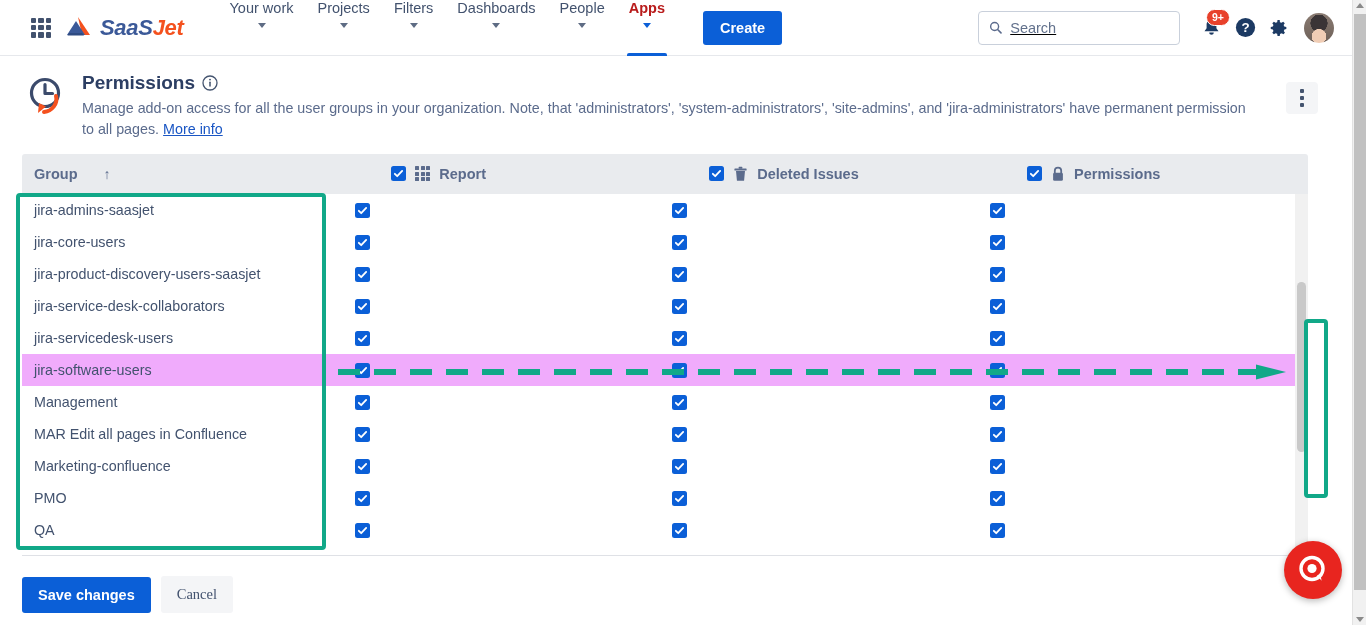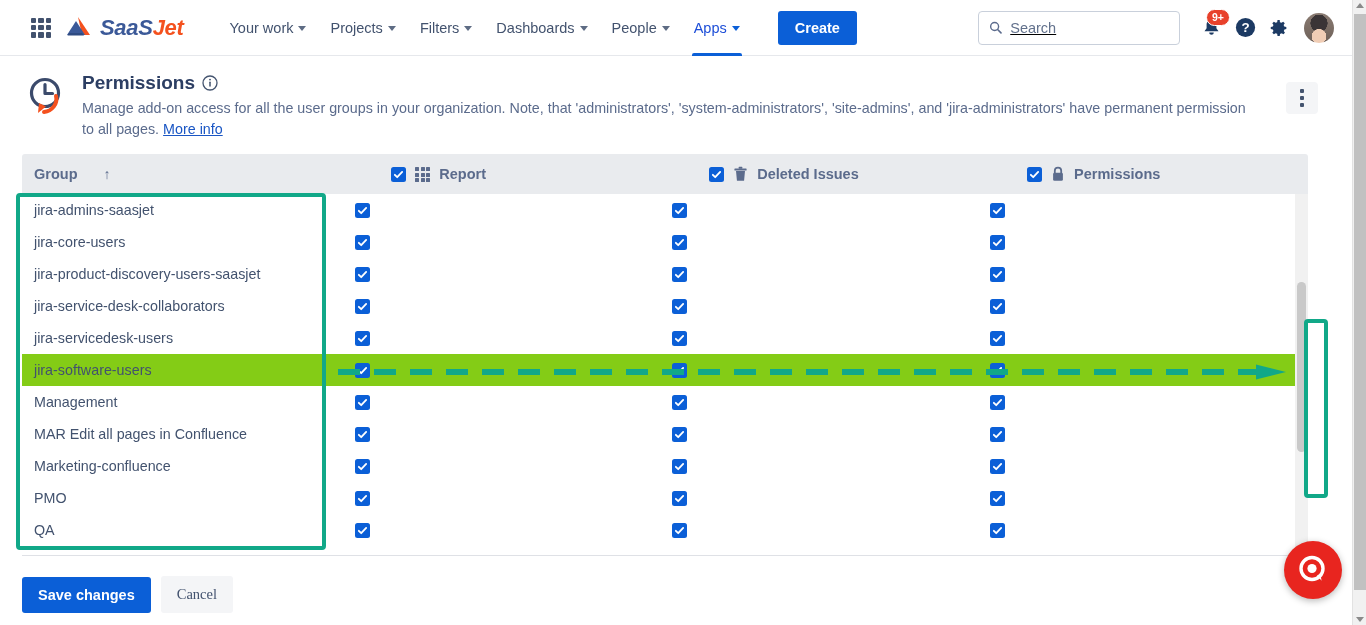--- a/index.html
+++ b/index.html
@@ -30,23 +30,23 @@
   .brand { display: flex; align-items: center; gap: 7px; cursor: pointer; margin-right: 34px; }
   .brand-mark { width: 28px; height: 26px; }
   .brand-text { font-size: 22px; font-weight: bold; font-style: italic; letter-spacing: -0.3px; }
   .brand-text .b1 { color: #3b5998; }
   .brand-text .b2 { color: #f4511e; }
 
   .navitems { display: flex; align-items: center; gap: 0; height: 56px; }
   .navitem {
     display: flex; align-items: center; gap: 5px;
     font-size: 14.5px; color: #42526e; padding: 0 12px;
-    height: 56px; cursor: pointer; position: relative; white-space: nowrap;
-  }
-  .navitem.active { color: #1d4ed8; font-weight: normal; }
+    height: 56px; cursor: pointer; position: relative; white-space: nowrap; flex-direction: column;
+  }
+  .navitem.active { color: #b91c1c; font-weight: bold; }
   .navitem.active::after {
     content: ""; position: absolute; left: 10px; right: 10px; bottom: 0;
     height: 3px; background: #0b5fd7; border-radius: 2px 2px 0 0;
   }
   .caret { width: 0; height: 0; border-left: 4px solid transparent; border-right: 4px solid transparent;
            border-top: 5px solid #5e6c84; margin-top: 2px; }
   .navitem.active .caret { border-top-color: #0b5fd7; }
 
   .create-btn {
     background: #0b5fd7; color: #fff; font-size: 14.5px; font-weight: bold;
@@ -97,27 +97,27 @@
   }
   .kebab span { width: 4px; height: 4px; background: #44546f; border-radius: 1px; display: block; }
 
   
   .tablewrap { margin: 8px 22px 0 22px; width: 1286px; position: relative; }
   .thead {
     display: flex; align-items: center; height: 40px; background: #e9ebee;
     border-radius: 3px 3px 0 0; font-size: 14.5px; color: #5b6b8c; font-weight: bold;
   }
   .col-group { width: 337px; padding-left: 12px; display: flex; align-items: center; gap: 26px; cursor: pointer; }
-  .col-perm { width: 322px; display: flex; align-items: flex-end; gap: 9px; padding-left: 37px; }
+  .col-perm { width: 322px; display: flex; align-items: flex-start; gap: 9px; padding-left: 37px; }
   .sortarrow { font-size: 14px; color: #5b6b8c; }
 
   .tbody { height: 362px; overflow: hidden; position: relative; background: #fff;
            border-bottom: 1px solid #dfe1e6; }
   .trow { display: flex; align-items: center; height: 32px; font-size: 14.3px; color: #42526e; }
-  .trow.alt { background: #84cc16; }
+  .trow.alt { background: #f0abfc; }
   .cell-group { width: 337px; padding-left: 12px; white-space: nowrap; overflow: hidden; }
   .cell-chk { width: 322px; display: flex; align-items: center; }
 
   
   .chk {
     width: 15px; height: 15px; background: #0b5fd7; border-radius: 2.5px;
     display: inline-flex; align-items: center; justify-content: center; cursor: pointer; flex: none;
   }
   .chk svg { display: block; }
 

